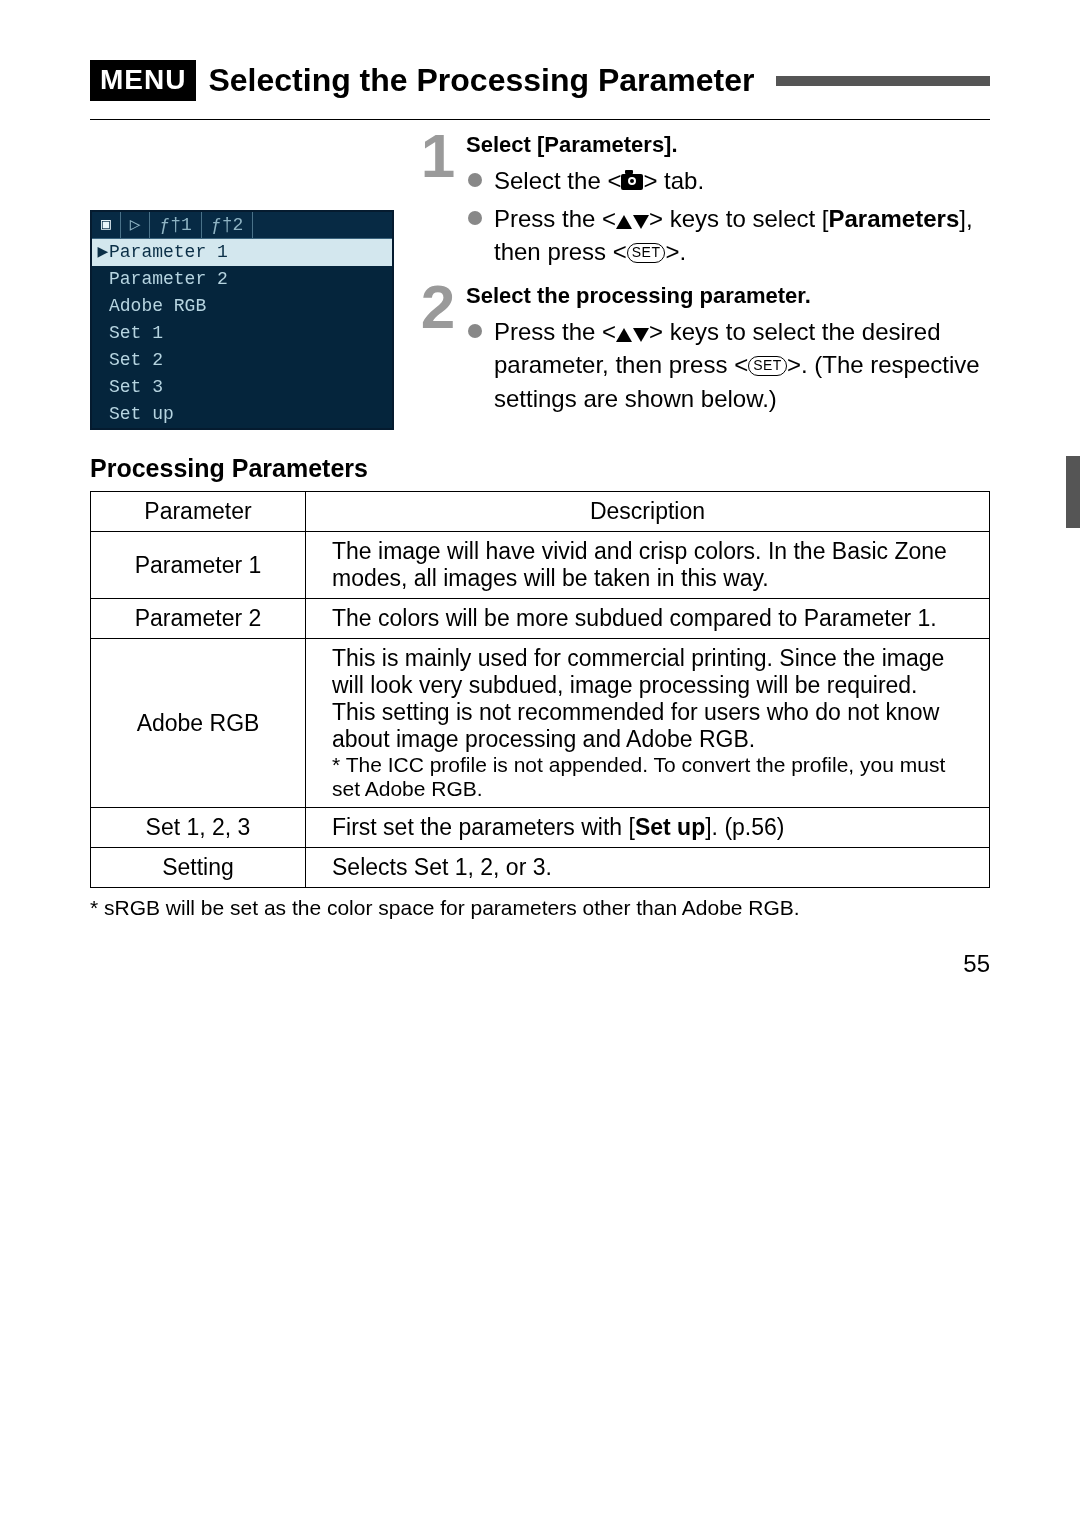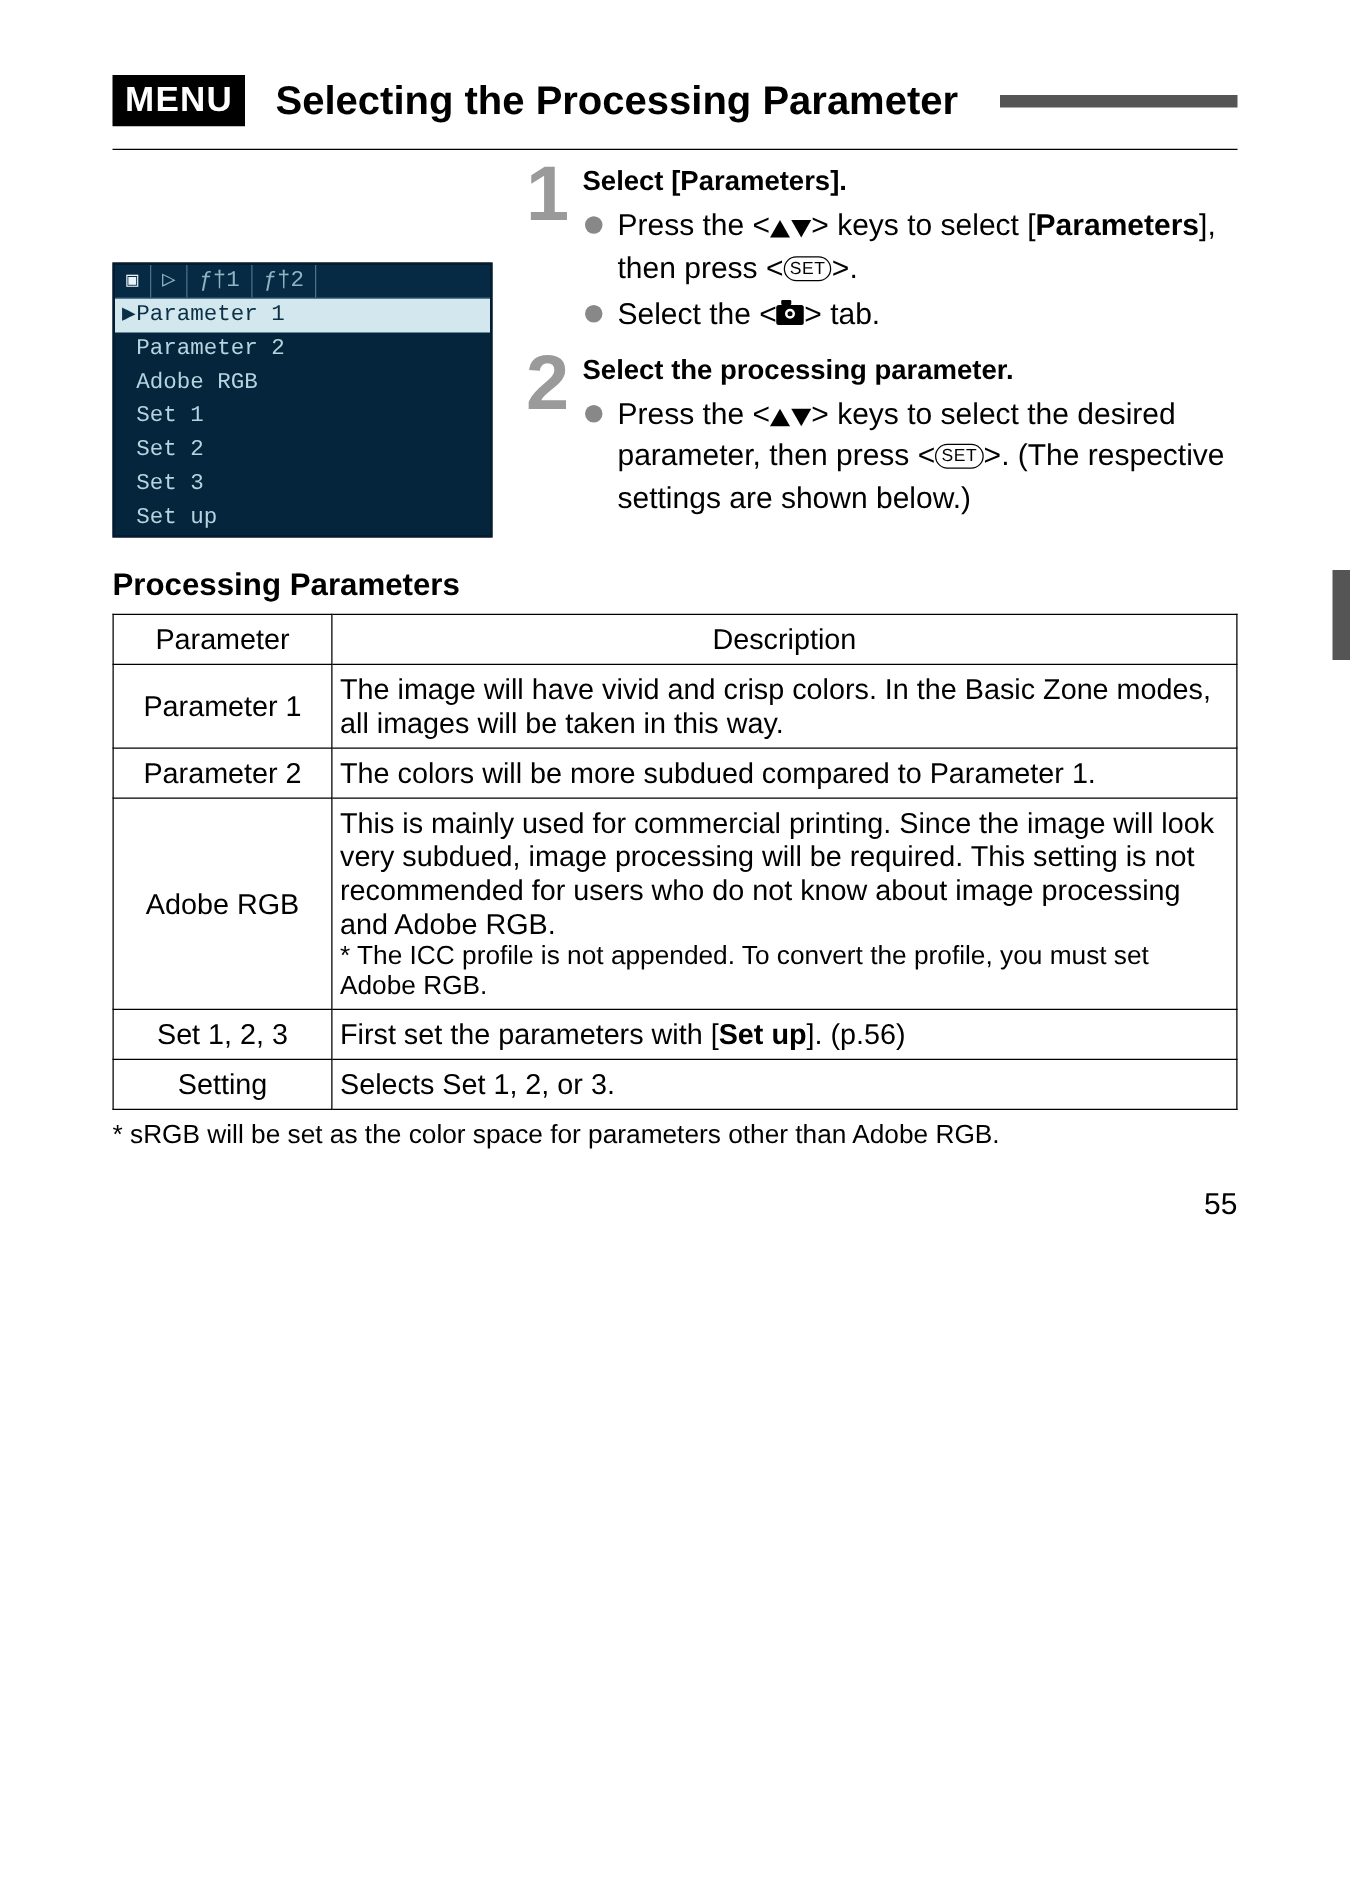--- a/index.html
+++ b/index.html
@@ -12,21 +12,21 @@
   .page {
     width: 1080px;
     margin: 0 auto;
     padding: 60px 90px 60px 90px;
     box-sizing: border-box;
     position: relative;
   }
   .title-row {
     display: flex;
     align-items: center;
-    gap: 24px;
+    gap: 12px;
     margin-bottom: 18px;
   }
   .menu-badge {
     background: #000;
     color: #fff;
     font-weight: bold;
     font-size: 28px;
     padding: 4px 10px 5px 10px;
     letter-spacing: 1px;
     font-family: Arial, sans-serif;
@@ -224,21 +224,21 @@
     font-weight: bold;
     margin: 24px 0 8px 0;
   }
   table.params {
     border-collapse: collapse;
     width: 100%;
     font-size: 23px;
   }
   table.params th, table.params td {
     border: 1.5px solid #000;
-    padding: 6px 6px;
+    padding: 6px 26px;
     vertical-align: middle;
     text-align: left;
   }
   table.params th {
     font-weight: normal;
     text-align: center;
   }
   table.params td.pname {
     text-align: center;
     white-space: nowrap;
@@ -305,22 +305,22 @@
         </div>
       </div>
     </div>
 
     <div class="right-col" id="steps-col">
         <div class="step">
           <div class="step-num">1</div>
           <div class="step-body">
             <div class="step-title">Select [Parameters].</div>
             <ul class="bullets">
+              <li>Select the &lt;<span class="cam-inline icon-inline"></span>&gt; tab.</li>
               <li>Press the &lt;<span class="ud-arrows icon-inline"><span class="tri-up"></span><span class="tri-down"></span></span>&gt; keys to select [<b>Parameters</b>], then press &lt;<span class="set-btn">SET</span>&gt;.</li>
-              <li>Select the &lt;<span class="cam-inline icon-inline"></span>&gt; tab.</li>
             </ul>
           </div>
         </div>
         <div class="step">
           <div class="step-num">2</div>
           <div class="step-body">
             <div class="step-title">Select the processing parameter.</div>
             <ul class="bullets">
               <li>Press the &lt;<span class="ud-arrows icon-inline"><span class="tri-up"></span><span class="tri-down"></span></span>&gt; keys to select the desired parameter, then press &lt;<span class="set-btn">SET</span>&gt;. (The respective settings are shown below.)</li>
             </ul>

